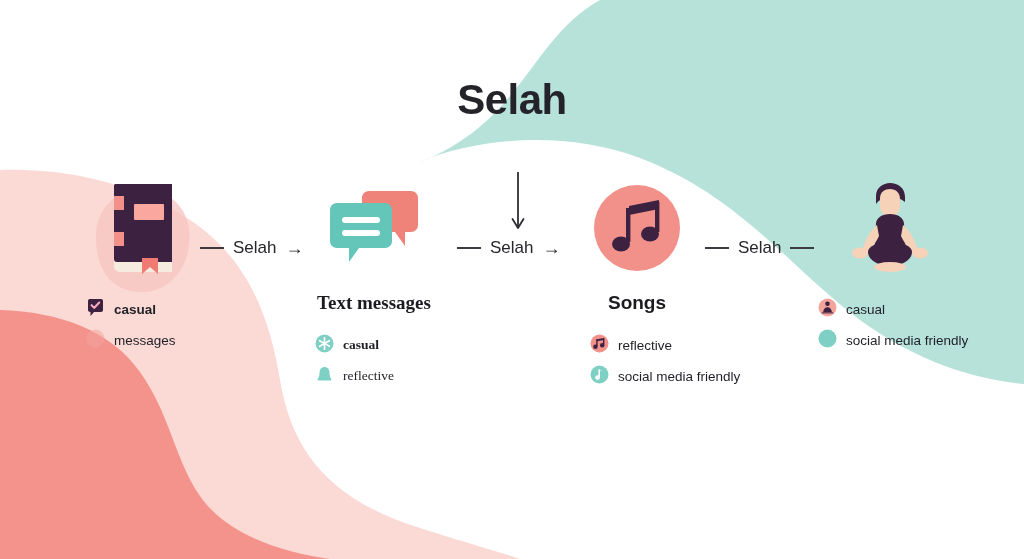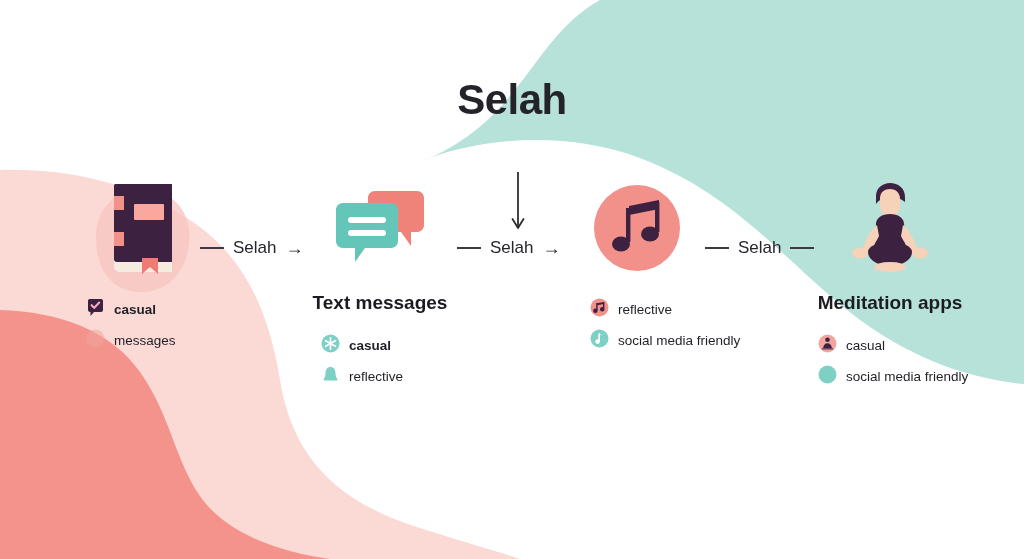--- a/index.html
+++ b/index.html
@@ -99,21 +99,21 @@
         </div>
       </div>
     </div>
 
     <div class="connector" style="left:200px;">
       <span class="conn-dash"></span>
       <span class="conn-label">Selah</span>
       <span class="conn-arrow">→</span>
     </div>
 
-    <div class="stage" id="stage-1" style="left:297px;width:166px;">
+    <div class="stage" id="stage-1" style="left:291px;width:166px;font-family:Liberation Serif, serif;">
       <div class="stage-icon">
         <svg width="94" height="78" viewBox="0 0 94 78">
           <path d="M42 2 L84 2 C88 2 91 5 91 9 L91 36 C91 40 88 43 84 43 L78 43 L78 57 L68 43 L42 43 C38 43 35 40 35 36 L35 9 C35 5 38 2 42 2 Z" fill="#ef8279"></path>
           <path d="M10 14 L58 14 C62 14 65 17 65 21 L65 52 C65 56 62 59 58 59 L32 59 L22 73 L22 59 L10 59 C6 59 3 56 3 52 L3 21 C3 17 6 14 10 14 Z" fill="#63c6b9"></path>
           <rect x="15" y="28" width="38" height="6" rx="3" fill="#ffffff"></rect>
           <rect x="15" y="41" width="38" height="6" rx="3" fill="#ffffff"></rect>
         </svg>
       </div>
       <div class="stage-label">Text messages</div>
       <div class="tags" style="padding-left:24px;">
@@ -156,20 +156,21 @@
       <div class="stage-icon">
         <svg width="88" height="88" viewBox="0 0 88 88">
           <circle cx="44" cy="44" r="43" fill="#f2908a"></circle>
           <path d="M36 22 L66 16 L66 25 L36 31 Z" fill="#3c2140"></path>
           <rect x="33" y="24" width="4.4" height="34" fill="#3c2140"></rect>
           <rect x="62" y="18" width="4.4" height="30" fill="#3c2140"></rect>
           <ellipse cx="28" cy="60" rx="9" ry="7.6" fill="#3c2140"></ellipse>
           <ellipse cx="57" cy="50" rx="9" ry="7.6" fill="#3c2140"></ellipse>
         </svg>
       </div>
+      <div class="stage-label">Songs</div>
       <div class="tags" style="padding-left:30px;">
         <div class="tag">
           <span class="tag-bullet">
             <svg width="19" height="19" viewBox="0 0 19 19">
               <circle cx="9.5" cy="9.5" r="9" fill="#f2908a"></circle>
               <path d="M7 5.2 L14 4 L14 6 L7 7.2 Z" fill="#3c2140"></path>
               <rect x="6.2" y="5" width="1.4" height="7.5" fill="#3c2140"></rect>
               <rect x="13" y="4" width="1.4" height="6.8" fill="#3c2140"></rect>
               <circle cx="5.4" cy="12.8" r="2.2" fill="#3c2140"></circle>
               <circle cx="12.2" cy="11.2" r="2.2" fill="#3c2140"></circle>
@@ -206,21 +207,20 @@
           <path d="M38 46 C38 40 44 36 52 36 C60 36 66 40 66 46 L68 74 L36 74 Z" fill="#3c2140"></path>
           <path d="M42 40 C46 37 49 36 52 36 C55 36 58 37 62 40 L60 50 L44 50 Z" fill="#f5d2b8" opacity="0.0"></path>
           <path d="M39 47 C33 52 28 60 25 70 C24 73 26 75 29 74 C33 72 37 66 41 58 Z" fill="#f5d2b8"></path>
           <path d="M65 47 C71 52 76 60 79 70 C80 73 78 75 75 74 C71 72 67 66 63 58 Z" fill="#f5d2b8"></path>
           <path d="M30 74 C30 68 40 64 52 64 C64 64 74 68 74 74 C74 82 64 88 52 88 C40 88 30 82 30 74 Z" fill="#3c2140"></path>
           <ellipse cx="22" cy="75" rx="8" ry="5.5" fill="#f5d2b8"></ellipse>
           <ellipse cx="82" cy="75" rx="8" ry="5.5" fill="#f5d2b8"></ellipse>
           <ellipse cx="52" cy="89" rx="16" ry="5" fill="#f5d2b8"></ellipse>
         </svg>
       </div>
-      <div class="stage-label">Meditation apps</div>
       <div class="tags" style="padding-left:18px;">
         <div class="tag">
           <span class="tag-bullet">
             <svg width="19" height="19" viewBox="0 0 19 19">
               <circle cx="9.5" cy="9.5" r="9" fill="#f3a49d"></circle>
               <circle cx="9.5" cy="5.8" r="2.3" fill="#3c2140"></circle>
               <path d="M5.2 14.2 C5.2 11.2 7 9.2 9.5 9.2 C12 9.2 13.8 11.2 13.8 14.2 Z" fill="#3c2140"></path>
               <path d="M3.8 14.4 L15.2 14.4 L15.2 15.4 L3.8 15.4 Z" fill="#3c2140"></path>
             </svg>
           </span>

